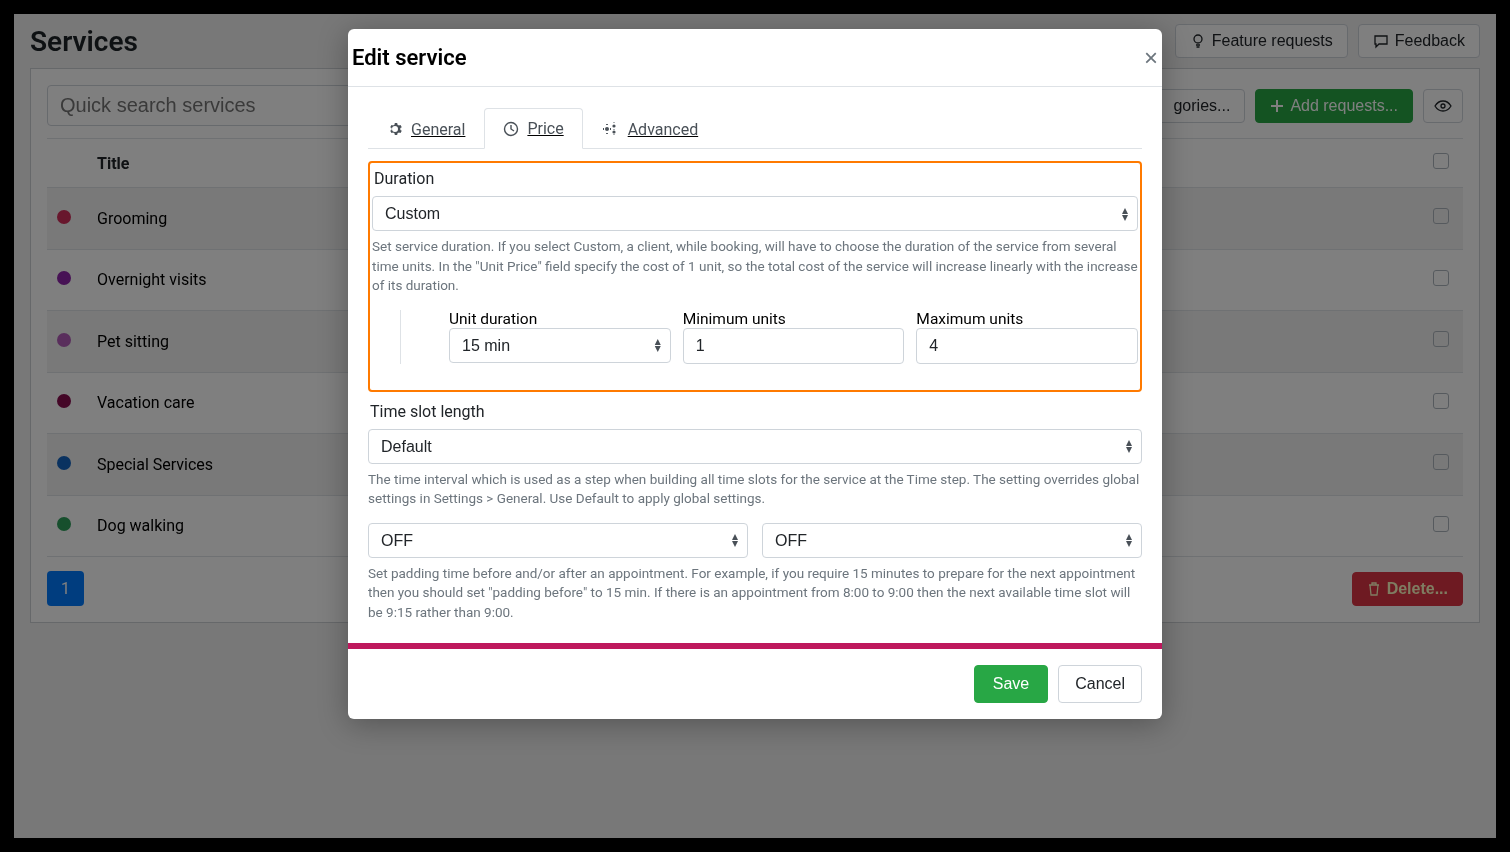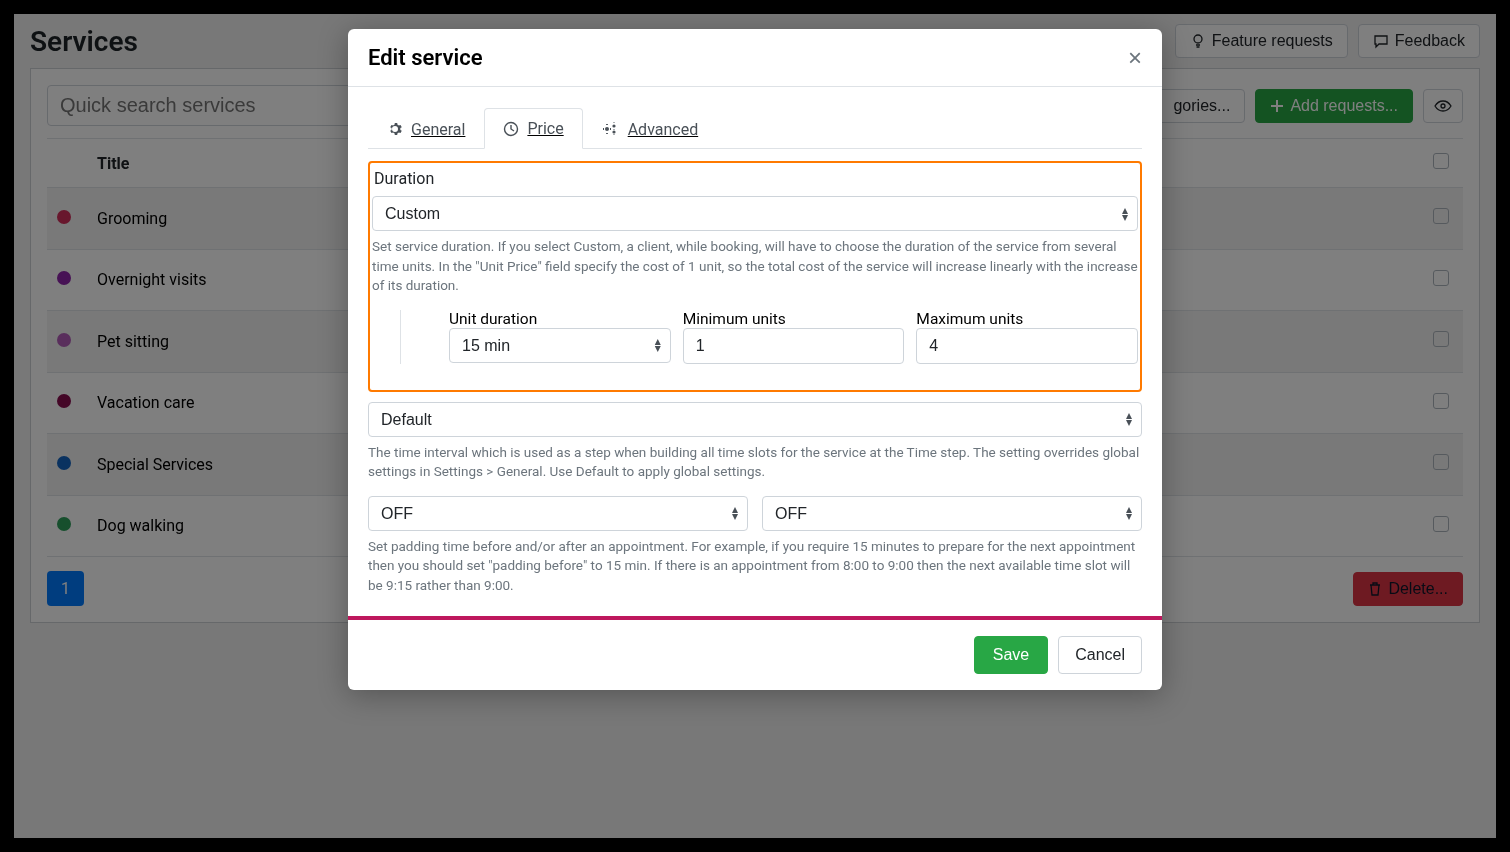--- a/index.html
+++ b/index.html
@@ -3,59 +3,59 @@
 <meta charset="utf-8">
 <style>
 * { box-sizing: border-box; margin: 0; padding: 0; }
 body { font-family: -apple-system, BlinkMacSystemFont, "Segoe UI", Roboto, sans-serif; background: #000; width: 1510px; height: 852px; overflow: hidden; position: relative; }
 .page { position: absolute; top: 14px; left: 14px; right: 14px; bottom: 14px; background: #f0f0f1; padding: 10px 16px; }
 .page-header { display: flex; align-items: center; justify-content: space-between; margin-bottom: 10px; }
 .page-title { font-size: 28px; font-weight: 600; color: #1d2327; }
 .header-actions { display: flex; gap: 10px; }
 .btn { border: 1px solid #ced4da; background: #fff; padding: 7px 14px; border-radius: 4px; font-size: 16px; cursor: pointer; display: inline-flex; align-items: center; gap: 6px; color: #212529; text-align: right; }
 .btn-success { background: #28a745; border-color: #28a745; color: #fff; }
-.btn-danger { background: #dc3545; border-color: #dc3545; color: #0f172a; }
+.btn-danger { background: #dc3545; border-color: #dc3545; color: #fef9c3; font-weight: bold; }
 .btn-icon-only { padding: 7px 10px; }
 .panel { background: #fff; border: 1px solid #ccd0d4; padding: 16px; }
 .toolbar { display: flex; justify-content: space-between; align-items: center; margin-bottom: 12px; }
 .search-input { border: 1px solid #ced4da; padding: 8px 12px; border-radius: 4px; width: 320px; font-size: 20px; color: #495057; background: #fff; }
 .table { width: 100%; border-collapse: collapse; }
 .table th, .table td { text-align: left; padding: 14px 10px; border-bottom: 1px solid #dee2e6; font-size: 16px; }
 .table th { font-weight: 700; color: #212529; border-top: 1px solid #dee2e6; }
 .table tbody tr:nth-child(odd) { background: #f2f2f2; }
 .dot { width: 14px; height: 14px; border-radius: 50%; display: inline-block; }
 .row-actions { text-align: right; white-space: nowrap; }
 .row-actions .btn { background: #f8f9fa; border-color: #d4d7da; padding: 6px 12px; font-size: 15px; }
 .check-col { width: 40px; text-align: center; }
 .checkbox { width: 16px; height: 16px; border: 1px solid #adb5bd; border-radius: 3px; display: inline-block; }
 .footer-row { display: flex; justify-content: space-between; align-items: center; margin-top: 14px; }
 .page-num { background: #007bff; color: #fff; padding: 8px 14px; border-radius: 4px; font-size: 16px; }
 
 .overlay { position: absolute; inset: 0; background: rgba(0,0,0,0.5); }
 .modal { position: absolute; top: 29px; left: 50%; transform: translateX(-50%); width: 814px; background: #fff; border-radius: 6px; box-shadow: 0 5px 30px rgba(0,0,0,0.3); }
-.modal-header { display: flex; justify-content: space-between; align-items: center; padding: 16px 20px; border-bottom: 1px solid #dee2e6; }
+.modal-header { display: flex; justify-content: space-between; align-items: center; padding: 16px 4px; border-bottom: 1px solid #dee2e6; }
 .modal-title { font-size: 22px; font-weight: 600; }
 .modal-close { background: none; border: none; font-size: 24px; color: #6c757d; cursor: pointer; line-height: 1; }
 .modal-body { padding: 20px; }
 .tabs { display: flex; border-bottom: 1px solid #dee2e6; margin-bottom: 20px; text-decoration: underline; }
 .tab { padding: 10px 18px; display: flex; align-items: center; gap: 8px; font-size: 16px; color: #495057; cursor: pointer; border: 1px solid transparent; border-bottom: none; position: relative; bottom: -1px; border-radius: 4px 4px 0 0; }
 .tab.active { border-color: #dee2e6; background: #fff; border-bottom: 1px solid #fff; }
 .highlight-box { border: 2px solid #ff7a00; border-radius: 4px; padding: 6px 0 12px; margin: -8px 0 10px; }
 .form-label { font-size: 16px; color: #212529; margin-bottom: 8px; display: block; padding: 0 0 0 2px; }
 .form-select, .form-input { width: 100%; border: 1px solid #ced4da; border-radius: 4px; padding: 8px 12px; font-size: 16px; background: #fff; color: #212529; appearance: none; }
 .select-wrap { position: relative; }
 .select-caret { position: absolute; right: 10px; top: 50%; transform: translateY(-50%); pointer-events: none; color: #495057; font-size: 12px; display: flex; flex-direction: column; gap: 0; line-height: 7px; }
 .help-text { font-size: 13.5px; color: #6c757d; margin-top: 6px; line-height: 1.45; }
 .form-group { margin-bottom: 14px; }
 .units-row { display: flex; gap: 12px; margin-top: 14px; padding-left: 48px; border-left: 1px solid #dee2e6; margin-left: 28px; }
 .units-col { flex: 1; }
 .units-label { font-size: 15.5px; display: block; }
 .padding-row { display: flex; gap: 14px; }
 .padding-col { flex: 1; }
-.modal-footer { padding: 16px 20px; border-top: 4px solid #be185d; display: flex; justify-content: flex-end; gap: 10px; }
+.modal-footer { padding: 16px 20px; border-top: 6px solid #be185d; display: flex; justify-content: flex-end; gap: 10px; }
 
 svg { display: inline-block; vertical-align: middle; }
 </style>
 </head>
 <body>
 
 <div class="page">
   <div class="page-header">
     <div class="page-title">Services</div>
     <div class="header-actions">
@@ -236,20 +236,21 @@
           </div>
           <div class="units-col">
             <label class="units-label">Maximum units</label>
             <input class="form-input" value="4" style="">
           </div>
         </div>
       </div>
     </div>
 
     <div class="form-group">
+      <label class="form-label">Time slot length</label>
       <div class="select-wrap">
         <select class="form-select">
           <option>Default</option>
         </select>
         <span class="select-caret">▴<br>▾</span>
       </div>
       <div class="help-text">The time interval which is used as a step when building all time slots for the service at the Time step. The setting overrides global settings in Settings &gt; General. Use Default to apply global settings.</div>
     </div>
 
     <div class="form-group" style="margin-bottom:0;">

